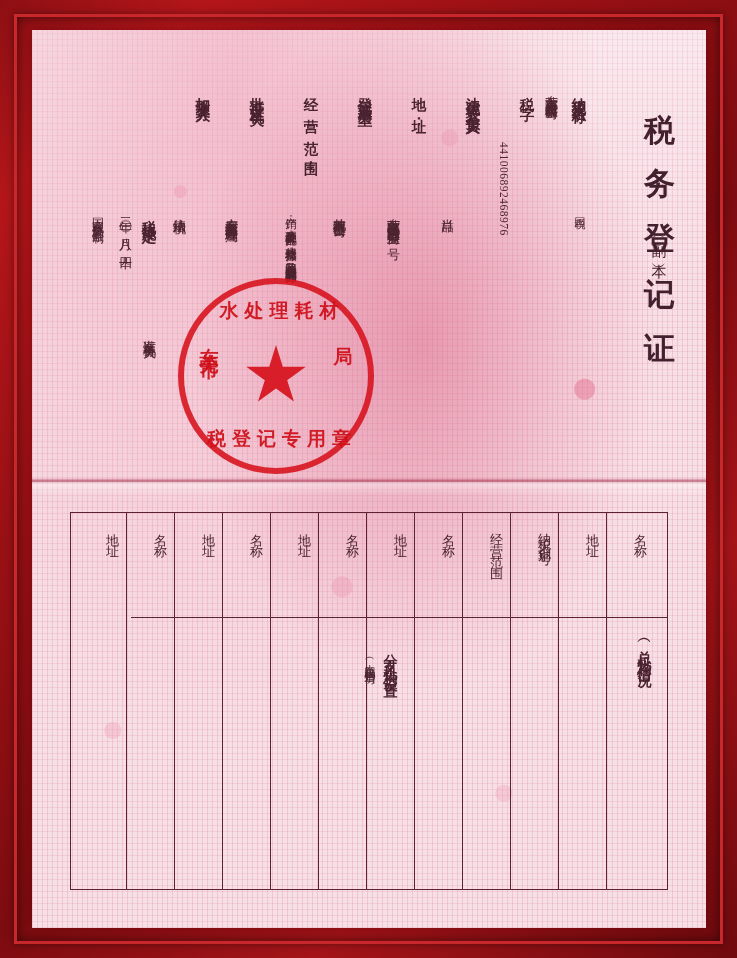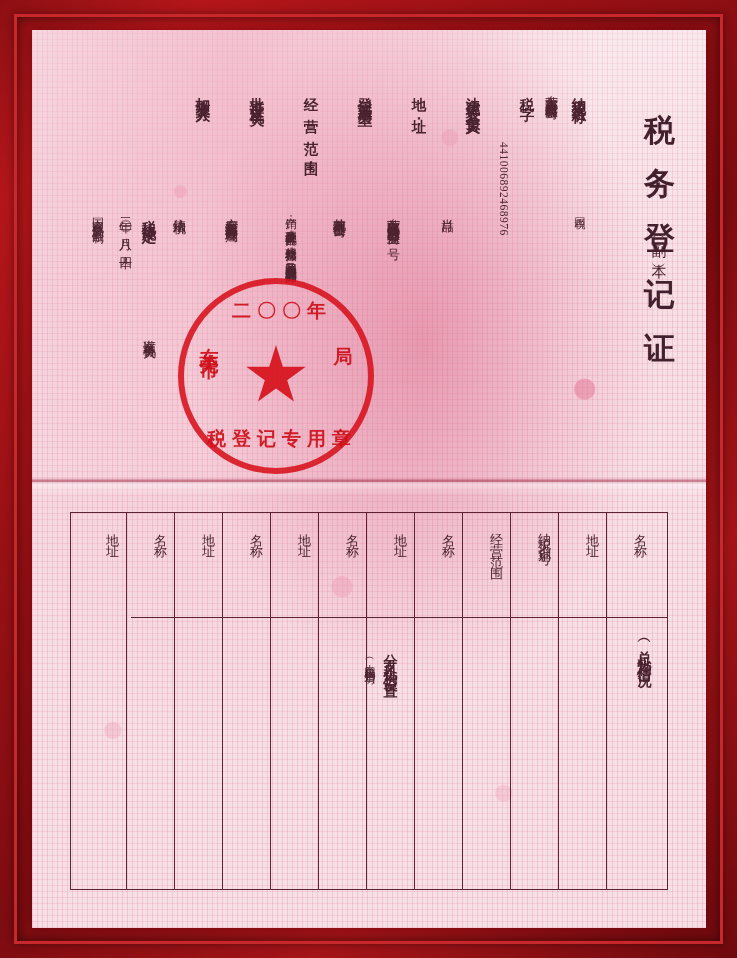--- a/index.html
+++ b/index.html
@@ -245,21 +245,21 @@
     <div id="l8" class="v lbl">扣缴义务人：</div>
     <div id="v8" class="v val">依法纳税</div>
 
     <div id="l9" class="v lbl">税法规定</div>
     <div id="issue" class="v val">发证税务机关</div>
 
     <div id="date" class="v val">二〇〇年    八月    十四</div>
     <div id="footer-note" class="v">国家税务总局监制</div>
 
     <div id="seal">
-      <div class="arc-top">二〇〇年</div>
+      <div class="arc-top">水处理耗材</div>
       <div class="arc-l">东莞市</div>
       <div class="arc-r">局</div>
       <div class="star"></div>
       <div class="arc-bot">税登记专用章</div>
     </div>
 
     <div id="table">
 
       <div class="vline" style="right:60px"></div>
       <div class="vline" style="right:108px"></div>

